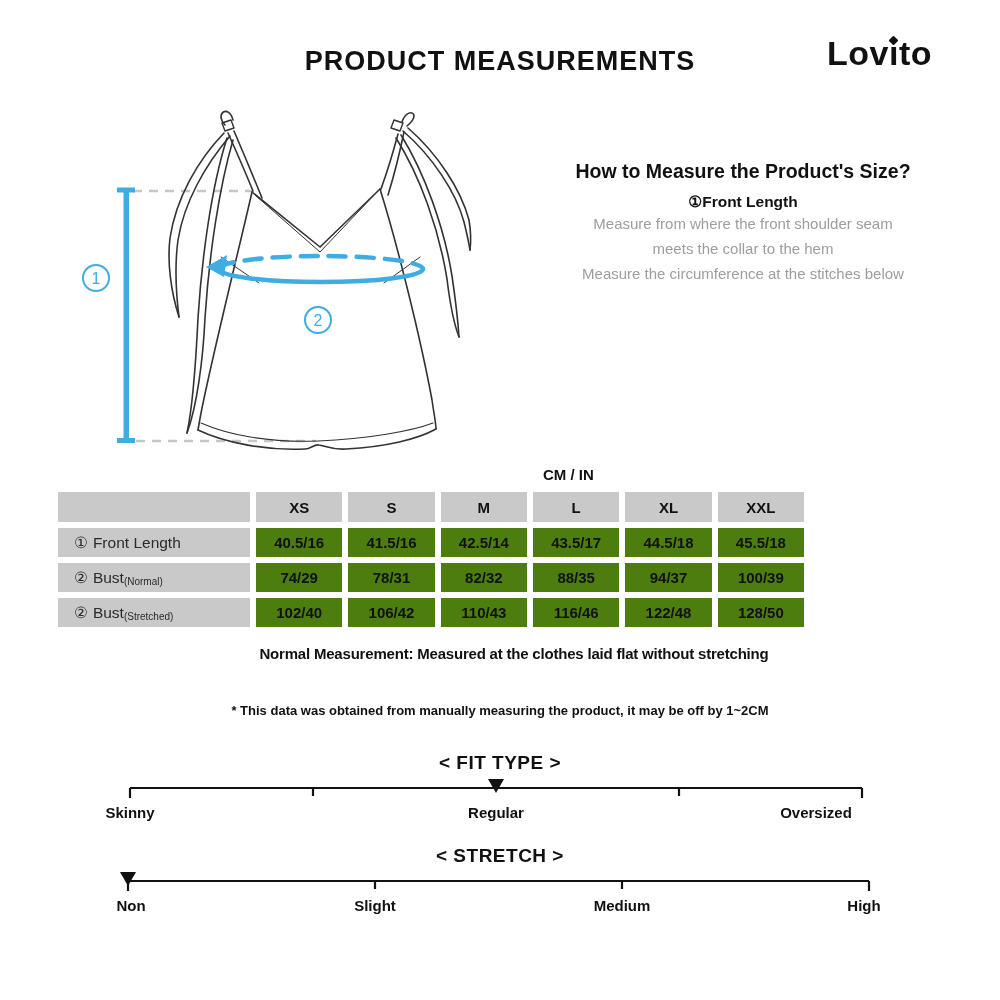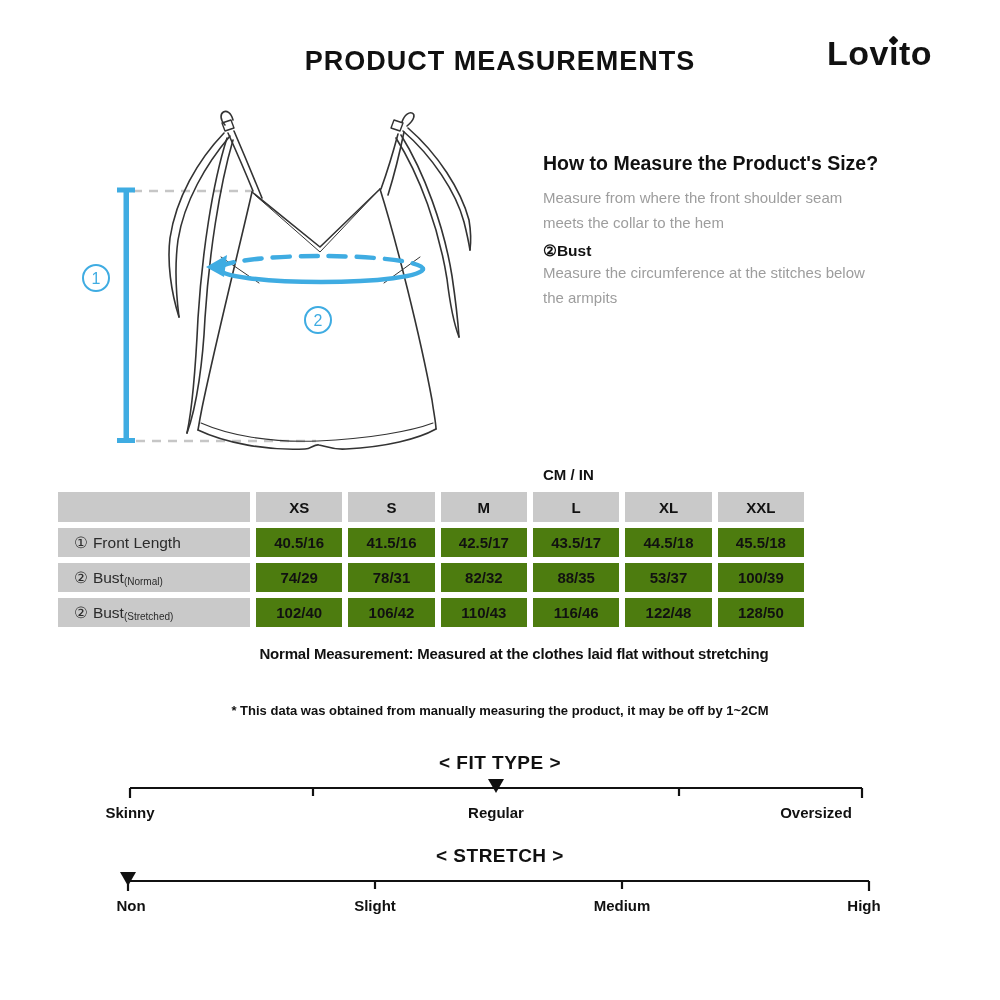--- a/index.html
+++ b/index.html
@@ -17,21 +17,21 @@
   .brand{
     right:68px;top:34px;font-size:34px;font-weight:bold;color:#111;letter-spacing:0.5px;
   }
   .brand .iwrap{position:relative;display:inline-block;}
   .brand .idot{
     position:absolute;left:1px;top:3px;width:7px;height:7px;background:#111;
     transform:rotate(45deg);border-radius:1px;
   }
 
   
-  .howto{left:543px;top:152px;width:400px;}
+  .howto{left:543px;top:160px;width:400px;text-align:center;}
   .howto h2{margin:0 0 10px 0;font-size:19.5px;font-weight:bold;color:#111;}
   .howto .item-label{font-size:15.5px;font-weight:bold;color:#111;margin-top:7px;}
   .howto .item-desc{font-size:15px;color:#9d9d9d;line-height:25px;}
 
   
   .units{left:543px;top:466px;width:392px;font-size:15px;font-weight:bold;color:#111;}
 
   
   .size-table{
     left:58px;top:492px;width:746px;
@@ -110,28 +110,27 @@
     <path d="M219,269 A102,13 0 0 0 423,269" stroke="#3face2" stroke-width="4.5" fill="none" stroke-linecap="round"></path>
     <path d="M219,269 A102,13 0 0 1 423,269" stroke="#3face2" stroke-width="4.5" fill="none" stroke-dasharray="17 11" stroke-linecap="round"></path>
     <polygon points="206,267 227,255 224,277" fill="#3face2"></polygon>
   </g>
   <circle cx="318" cy="320" r="13" stroke="#3face2" stroke-width="2" fill="none"></circle>
   <text x="318" y="326" text-anchor="middle" font-size="16" fill="#3face2">2</text>
 </svg>
 
 <div class="abs howto">
   <h2>How to Measure the Product's Size?</h2>
+  <div class="item-label">①Front Length</div>
   <div class="item-desc">
     <div>Measure from where the front shoulder seam</div>
     <div>meets the collar to the hem</div>
   </div>
-  <div class="item-label">②Bust</div>
   <div class="item-desc">
     <div>Measure the circumference at the stitches below</div>
-    <div>the armpits</div>
   </div>
 </div>
 
 <div class="abs units">CM / IN</div>
 
 <div class="abs size-table">
   <div class="cell head"></div>
   <div class="cell head">XS</div>
   <div class="cell head">S</div>
   <div class="cell head">M</div>
@@ -139,35 +138,35 @@
   <div class="cell head">XL</div>
   <div class="cell head">XXL</div>
 
   <div class="cell rowlabel">
     <span>①</span>
     <span class="nm">Front Length</span>
     <span class="sub"></span>
   </div>
   <div class="cell val">40.5/16</div>
   <div class="cell val">41.5/16</div>
-  <div class="cell val">42.5/17</div>
+  <div class="cell val">42.5/14</div>
   <div class="cell val">43.5/17</div>
   <div class="cell val">44.5/18</div>
   <div class="cell val">45.5/18</div>
 
   <div class="cell rowlabel">
     <span>②</span>
     <span class="nm">Bust</span>
     <span class="sub">(Normal)</span>
   </div>
   <div class="cell val">74/29</div>
   <div class="cell val">78/31</div>
   <div class="cell val">82/32</div>
   <div class="cell val">88/35</div>
-  <div class="cell val">53/37</div>
+  <div class="cell val">94/37</div>
   <div class="cell val">100/39</div>
 
   <div class="cell rowlabel">
     <span>②</span>
     <span class="nm">Bust</span>
     <span class="sub">(Stretched)</span>
   </div>
   <div class="cell val">102/40</div>
   <div class="cell val">106/42</div>
   <div class="cell val">110/43</div>

